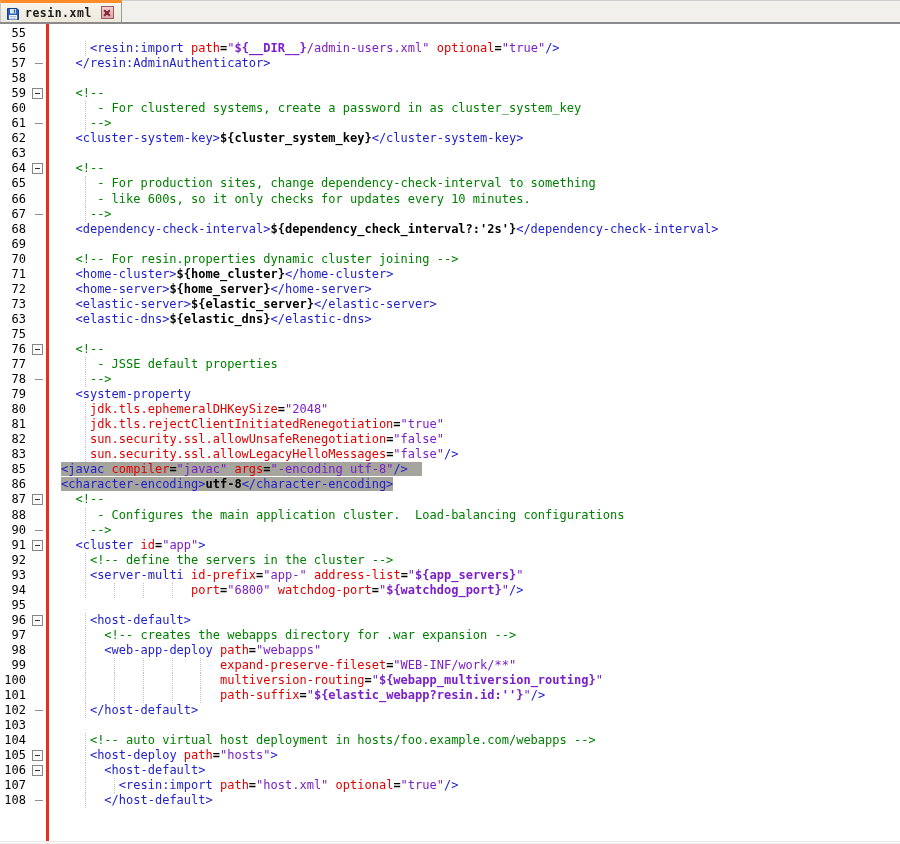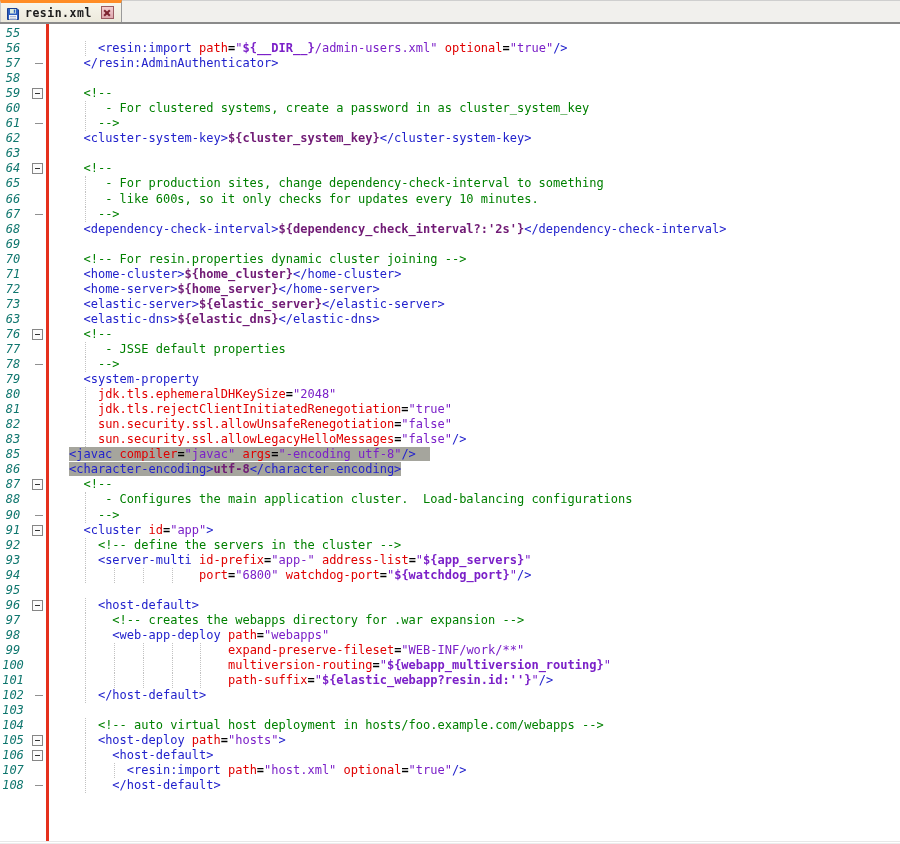--- a/index.html
+++ b/index.html
@@ -14,34 +14,34 @@
   .tab-title{font-family:"DejaVu Sans Mono",monospace;font-size:11.5px;font-weight:bold;color:#1b1b1b;letter-spacing:0.5px;}
   .closebox{width:11px;height:11px;background:linear-gradient(#f2cdd1,#dda7ad);
             border:1px solid #9b5a62;position:relative;margin-left:4px;}
   .closebox::before,.closebox::after{content:"";position:absolute;left:1.5px;top:4.5px;width:8px;height:2px;background:#7c2430;}
   .closebox::before{transform:rotate(45deg);}
   .closebox::after{transform:rotate(-45deg);}
   
   .editor{position:relative;background:#ffffff;height:815px;padding-top:2px;overflow:hidden;}
   .redbar{position:absolute;left:46px;top:0;bottom:0;width:3px;background:#e5301d;}
   .line{display:flex;height:15.05px;line-height:15.05px;font-size:12px;}
-  .ln{flex:0 0 26px;text-align:center;color:#0f766e;user-select:none;font-style:italic;}
+  .ln{flex:0 0 26px;text-align:right;color:#000000;user-select:none;}
   .fold{flex:0 0 23px;position:relative;user-select:none;}
   .foldbox{position:absolute;left:6px;top:2px;width:9px;height:9px;border:1px solid #868686;background:#fbfbfb;}
   .foldbox .minus{position:absolute;left:2px;top:4px;width:5px;height:1px;background:#333;}
   .foldtick{position:absolute;left:9px;top:7px;width:8px;height:1px;background:#909090;}
-  .txt{position:relative;white-space:pre;flex:1;padding-left:20px;}
+  .txt{position:relative;white-space:pre;flex:1;padding-left:12px;}
   .guide{position:absolute;top:0;bottom:0;border-left:1px dotted #c2c2c2;}
   .tk-w{}
   .tk-t{color:#2222cc;}
   .tk-a{color:#e00000;}
   .tk-e{color:#000;font-weight:bold;}
   .tk-v{color:#7b20c8;}
   .tk-x{color:#7b20c8;font-weight:bold;}
-  .tk-b{color:#701a75;font-weight:bold;}
+  .tk-b{color:#000000;font-weight:bold;}
   .tk-c{color:#008000;}
   .selbg{background:#a5a59d;}
   
   .bottomstrip{height:5px;background:linear-gradient(#ffffff 0%,#ffffff 20%,#cfcfcf 45%,#8f8f8f 100%);border-top:1px solid #e8e8e8;}
 </style>
 </head>
 <body>
 
 <div class="tabbar">
   <div class="tab">
@@ -171,20 +171,25 @@
         <span class="ln">73</span>
         <span class="fold"></span>
         <span class="txt"><span class="tk-w">  </span><span class="tk-t">&lt;elastic-server&gt;</span><span class="tk-b">${elastic_server}</span><span class="tk-t">&lt;/elastic-server&gt;</span></span>
       </div>
       <div class="line">
         <span class="ln">63</span>
         <span class="fold"></span>
         <span class="txt"><span class="tk-w">  </span><span class="tk-t">&lt;elastic-dns&gt;</span><span class="tk-b">${elastic_dns}</span><span class="tk-t">&lt;/elastic-dns&gt;</span></span>
       </div>
       <div class="line">
+        <span class="ln">75</span>
+        <span class="fold"></span>
+        <span class="txt"></span>
+      </div>
+      <div class="line">
         <span class="ln">76</span>
         <span class="fold">
           <span class="foldbox">
             <span class="minus"></span>
           </span>
         </span>
         <span class="txt"><span class="tk-w">  </span><span class="tk-c">&lt;!--</span></span>
       </div>
       <div class="line">
         <span class="ln">77</span>

